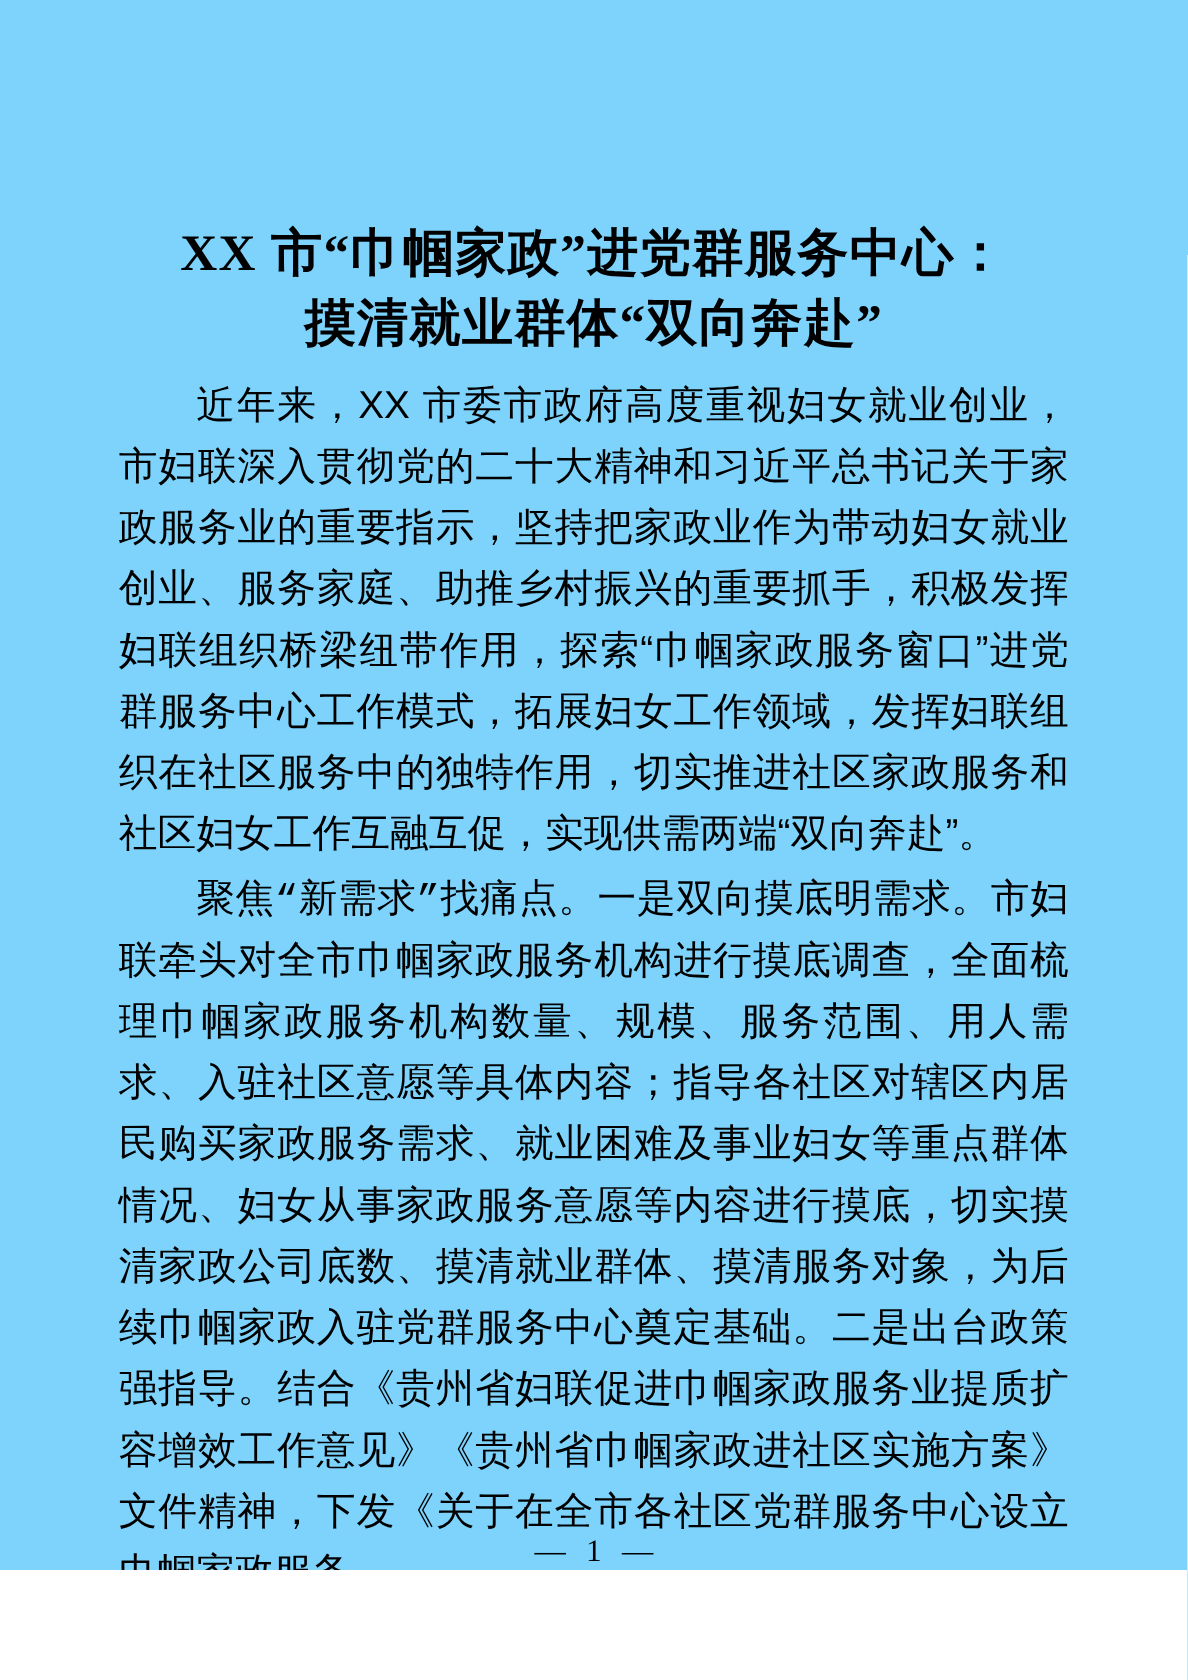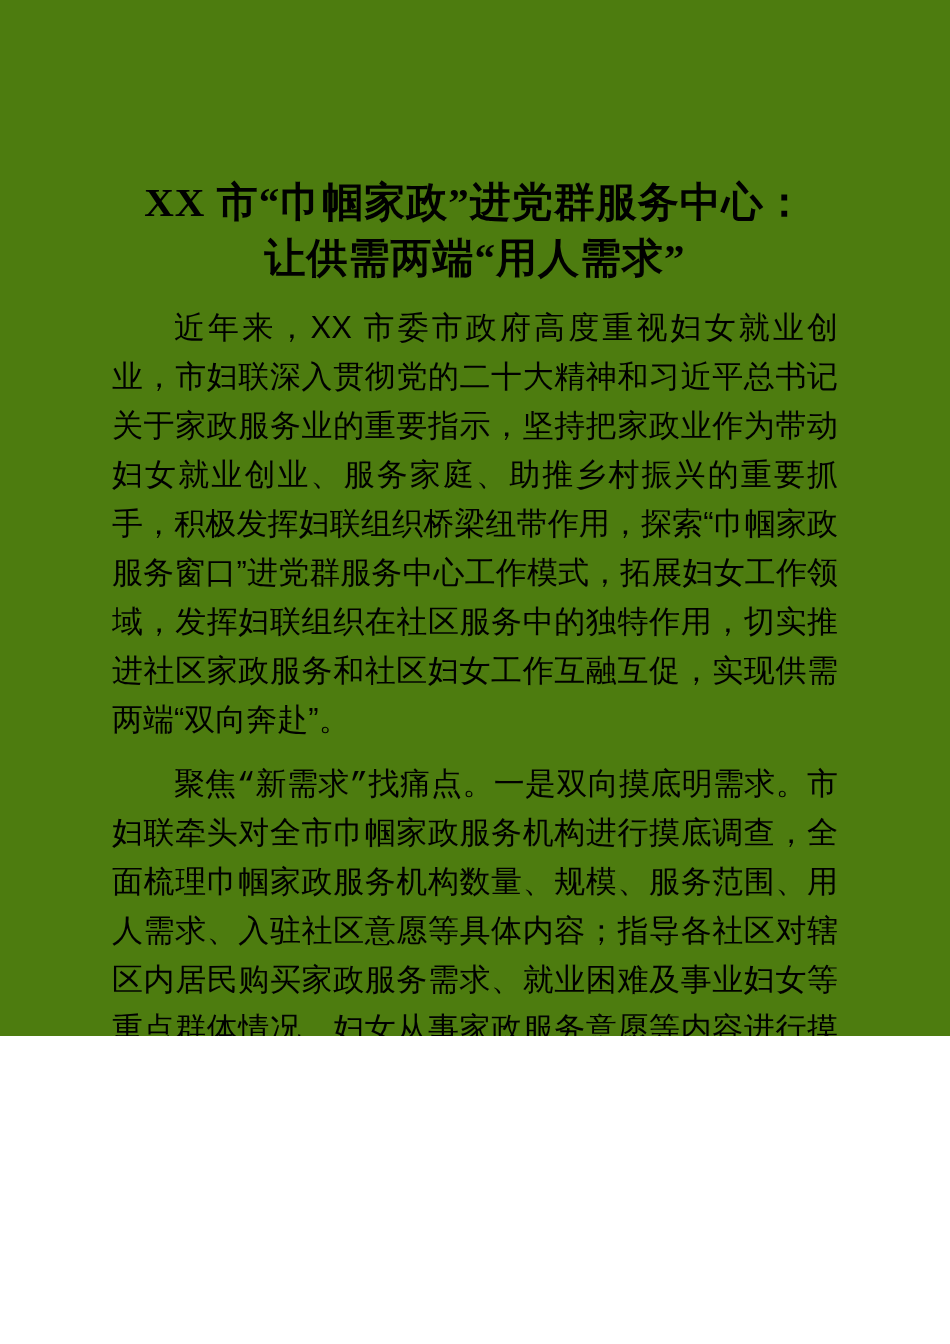--- a/index.html
+++ b/index.html
@@ -3,22 +3,22 @@
 <meta charset="utf-8">
 <style>
   html, body {
     margin: 0;
     padding: 0;
     background: #ffffff;
   }
   .doc-page {
     position: relative;
     width: 950px;
-    height: 1036px;
-    background: #4d7c0f;
+    height: 1256px;
+    background: #7dd3fc;
     overflow: hidden;
     color: #000000;
   }
   .doc-title {
     padding-top: 174px;
     text-align: center;
     font-family: "Liberation Serif", "DejaVu Serif", serif;
     font-weight: 700;
     font-size: 41px;
     line-height: 56px;
@@ -30,21 +30,21 @@
   }
   .doc-body {
     margin: 13px 95px 0 95px;
     font-family: "Liberation Sans", "DejaVu Sans", sans-serif;
     font-size: 31px;
     line-height: 49px;
     text-align: justify;
     color: #000000;
   }
   .doc-body p.para {
-    margin: 17px;
+    margin: 0;
     text-indent: 2em;
   }
   .doc-body p.para + p.para {
     margin-top: 6px;
     font-family: Liberation Mono, monospace;
   }
   .page-footer {
     position: absolute;
     left: 0;
     right: 0;
@@ -56,21 +56,21 @@
     color: #000000;
   }
 </style>
 </head>
 <body>
 
 <div class="doc-page">
 
   <div class="doc-title">
     <div class="title-line">XX 市“巾帼家政”进党群服务中心：</div>
-    <div class="title-line">让供需两端“用人需求”</div>
+    <div class="title-line">摸清就业群体“双向奔赴”</div>
   </div>
 
   <div class="doc-body">
     <p class="para">近年来，XX 市委市政府高度重视妇女就业创业，市妇联深入贯彻党的二十大精神和习近平总书记关于家政服务业的重要指示，坚持把家政业作为带动妇女就业创业、服务家庭、助推乡村振兴的重要抓手，积极发挥妇联组织桥梁纽带作用，探索“巾帼家政服务窗口”进党群服务中心工作模式，拓展妇女工作领域，发挥妇联组织在社区服务中的独特作用，切实推进社区家政服务和社区妇女工作互融互促，实现供需两端“双向奔赴”。</p>
     <p class="para">聚焦“新需求”找痛点。一是双向摸底明需求。市妇联牵头对全市巾帼家政服务机构进行摸底调查，全面梳理巾帼家政服务机构数量、规模、服务范围、用人需求、入驻社区意愿等具体内容；指导各社区对辖区内居民购买家政服务需求、就业困难及事业妇女等重点群体情况、妇女从事家政服务意愿等内容进行摸底，切实摸清家政公司底数、摸清就业群体、摸清服务对象，为后续巾帼家政入驻党群服务中心奠定基础。二是出台政策强指导。结合《贵州省妇联促进巾帼家政服务业提质扩容增效工作意见》《贵州省巾帼家政进社区实施方案》文件精神，下发《关于在全市各社区党群服务中心设立巾帼家政服务</p>
   </div>
 
   <div class="page-footer">— 1 —</div>
 
 </div>

